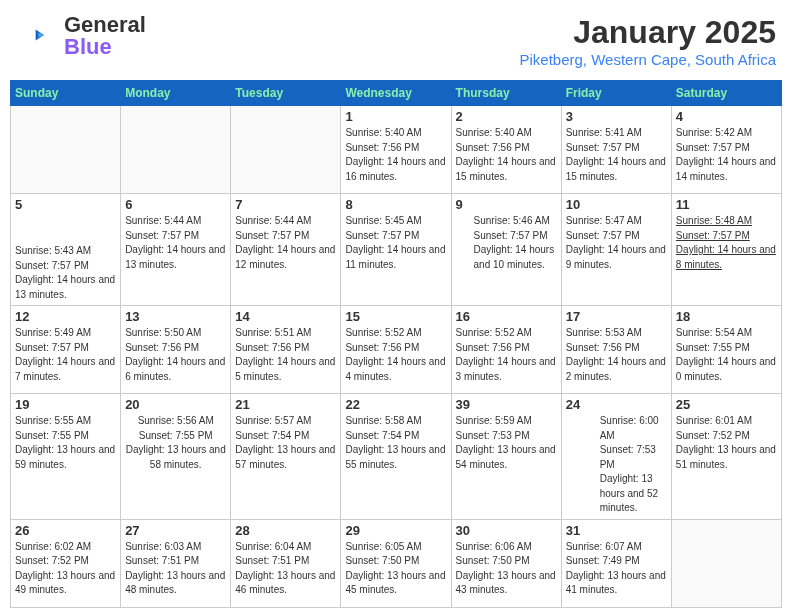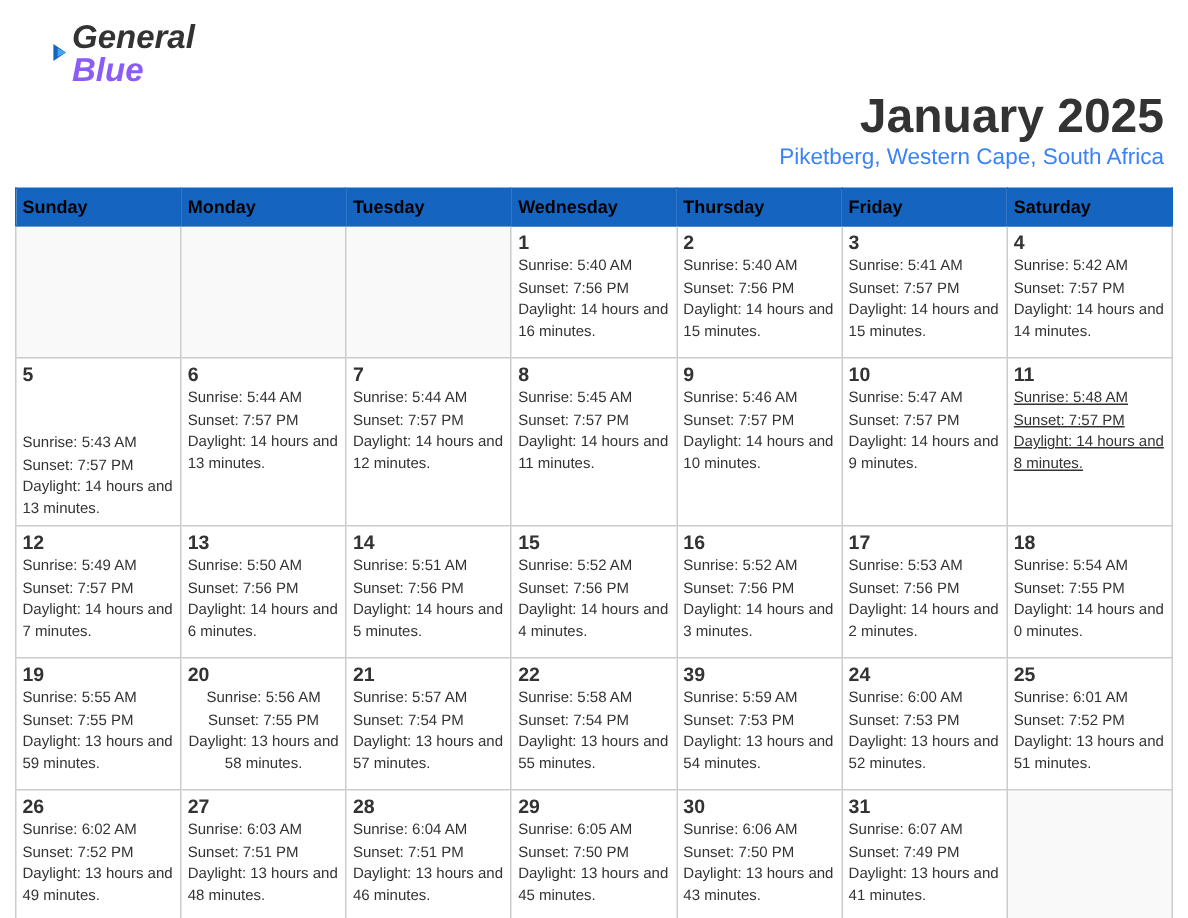--- a/index.html
+++ b/index.html
@@ -30,44 +30,42 @@
     }
     .logo-text span.blue { color: #1565c0; }
     .logo-icon {
       width: 28px;
       height: 14px;
       margin-top: -2px;
     }
     .logo-row {
       display: flex;
       align-items: center;
-      gap: 4px;
-      font-style: italic;
+      gap: 20px;
     }
     .title-block {
       text-align: right;
-      margin-top: 45px;
     }
     .month-title {
       font-size: 32px;
       font-weight: bold;
       color: #333;
     }
     .location {
       font-size: 15px;
       color: #3b82f6;
     }
     .calendar {
       width: 100%;
       border-collapse: collapse;
       border: 1px solid #ccc;
     }
     .calendar th {
       background: #1565c0;
-      color: #000000;
+      color: #86efac;
       font-size: 12px;
       font-weight: bold;
       padding: 5px 4px;
       text-align: left;
       border: 1px solid #1565c0;
     }
     .calendar td {
       border: 1px solid #ccc;
       vertical-align: top;
       padding: 3px 4px;
@@ -176,21 +174,21 @@
 Daylight: 14 hours and 12 minutes.</div>
         </td>
         <td>
           <div class="day-num">8</div>
           <div class="cell-text" style="white-space: pre-line;">Sunrise: 5:45 AM
 Sunset: 7:57 PM
 Daylight: 14 hours and 11 minutes.</div>
         </td>
         <td>
           <div class="day-num">9</div>
-          <div class="cell-text" style="white-space: pre-line;">Sunrise: 5:46 AM
+          <div class="cell-text" style="white-space: pre-line; margin-left: 18px;">Sunrise: 5:46 AM
 Sunset: 7:57 PM
 Daylight: 14 hours and 10 minutes.</div>
         </td>
         <td>
           <div class="day-num">10</div>
           <div class="cell-text" style="white-space: pre-line;">Sunrise: 5:47 AM
 Sunset: 7:57 PM
 Daylight: 14 hours and 9 minutes.</div>
         </td>
         <td>
@@ -270,21 +268,21 @@
 Daylight: 13 hours and 55 minutes.</div>
         </td>
         <td>
           <div class="day-num">39</div>
           <div class="cell-text" style="white-space: pre-line;">Sunrise: 5:59 AM
 Sunset: 7:53 PM
 Daylight: 13 hours and 54 minutes.</div>
         </td>
         <td>
           <div class="day-num">24</div>
-          <div class="cell-text" style="white-space: pre-line;">Sunrise: 6:00 AM
+          <div class="cell-text" style="white-space: pre-line; margin-left: 34px;">Sunrise: 6:00 AM
 Sunset: 7:53 PM
 Daylight: 13 hours and 52 minutes.</div>
         </td>
         <td>
           <div class="day-num">25</div>
           <div class="cell-text" style="white-space: pre-line;">Sunrise: 6:01 AM
 Sunset: 7:52 PM
 Daylight: 13 hours and 51 minutes.</div>
         </td>
       </tr>

